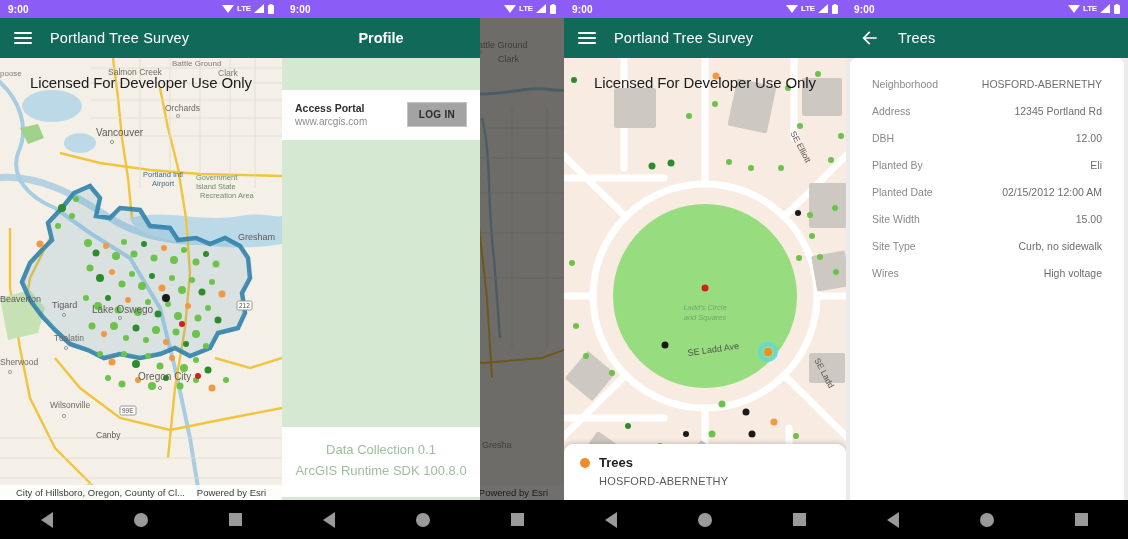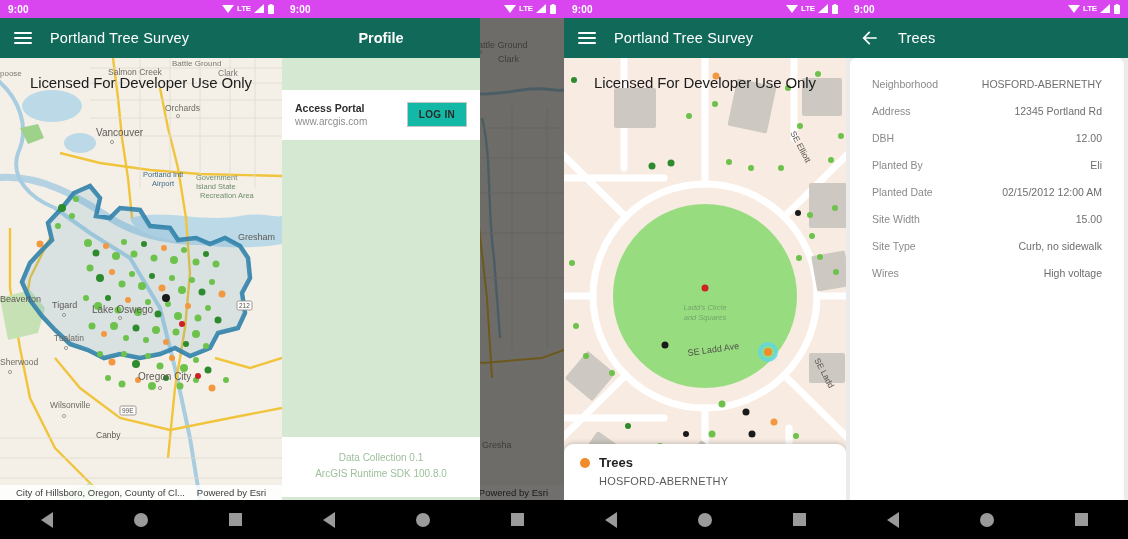--- a/index.html
+++ b/index.html
@@ -12,21 +12,21 @@
   .strip { display: flex; width: 1128px; height: 539px; }
   .panel {
     width: 282px; height: 539px;
     position: relative;
     overflow: hidden;
     background: #ffffff;
   }
 
   
   .statusbar {
-    height: 18px; background: #d946ef;
+    height: 18px; background: #8b5cf6;
     display: flex; align-items: center;
     padding: 0 8px; color: #fff;
     font-size: 10px; font-weight: bold;
     position: relative; z-index: 60;
   }
   .sb-time { letter-spacing: .2px; }
   .sb-right { margin-left: auto; display: flex; align-items: flex-start; gap: 3px; }
   .sb-ico { display: block; }
   .sb-lte { font-size: 8px; font-weight: bold; letter-spacing: -.2px; }
 
@@ -79,29 +79,29 @@
   .drawer-head { height: 40px; background: #11695a; display: flex; align-items: center; justify-content: center; }
   .drawer-head .t { color: #fff; font-size: 14.5px; font-weight: bold; }
   .drawer-spacer { height: 32px; }
   .drawer-card {
     background: #fff; padding: 11px 13px;
     display: flex; align-items: center; justify-content: space-between;
   }
   .portal-name { font-size: 10.5px; font-weight: bold; color: #2e2e2e; line-height: 1.35; }
   .portal-url { font-size: 10px; color: #8c8c8c; line-height: 1.35; }
   .login-btn {
-    background: #14b8a6; border: 1px solid #c4c4c4; color: #2a2a2a;
+    background: #a3a3a3; border: 1px solid #c4c4c4; color: #2a2a2a;
     font-size: 10px; font-weight: bold; letter-spacing: .3px;
     padding: 6px 11px; cursor: pointer; font-family: inherit;
   }
   .drawer-fill { flex: 1; }
   .drawer-version {
     background: #fff; padding: 13px 0 15px; text-align: center;
   }
-  .drawer-version div { font-size: 10px; color: #9dbf9a; line-height: 1.6; }
+  .drawer-version div { font-size: 13px; color: #9dbf9a; line-height: 1.6; }
   .drawer-foot { height: 42px; background: #d5e8d2; }
 
   
   .popup {
     position: absolute; left: 0; right: 0; bottom: 39px;
     background: #fff; border-radius: 9px 9px 0 0;
     padding: 11px 16px 13px; z-index: 35;
     box-shadow: 0 -1px 5px rgba(0,0,0,.2);
   }
   .popup-row { display: flex; align-items: center; gap: 9px; }

